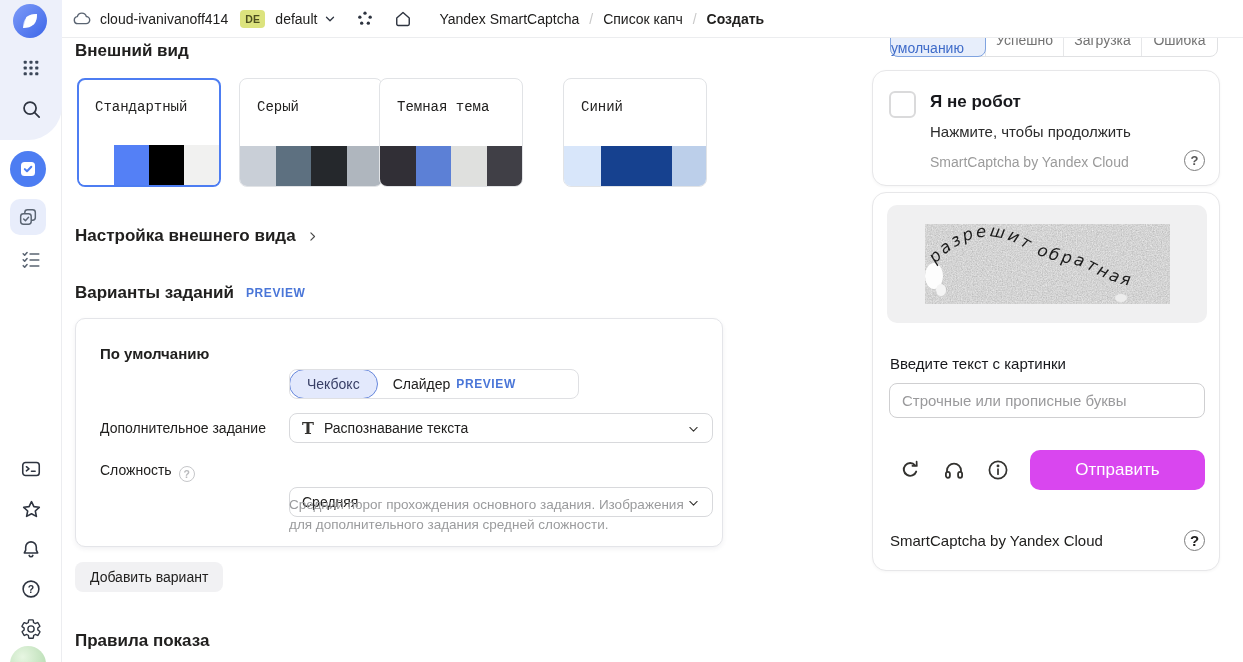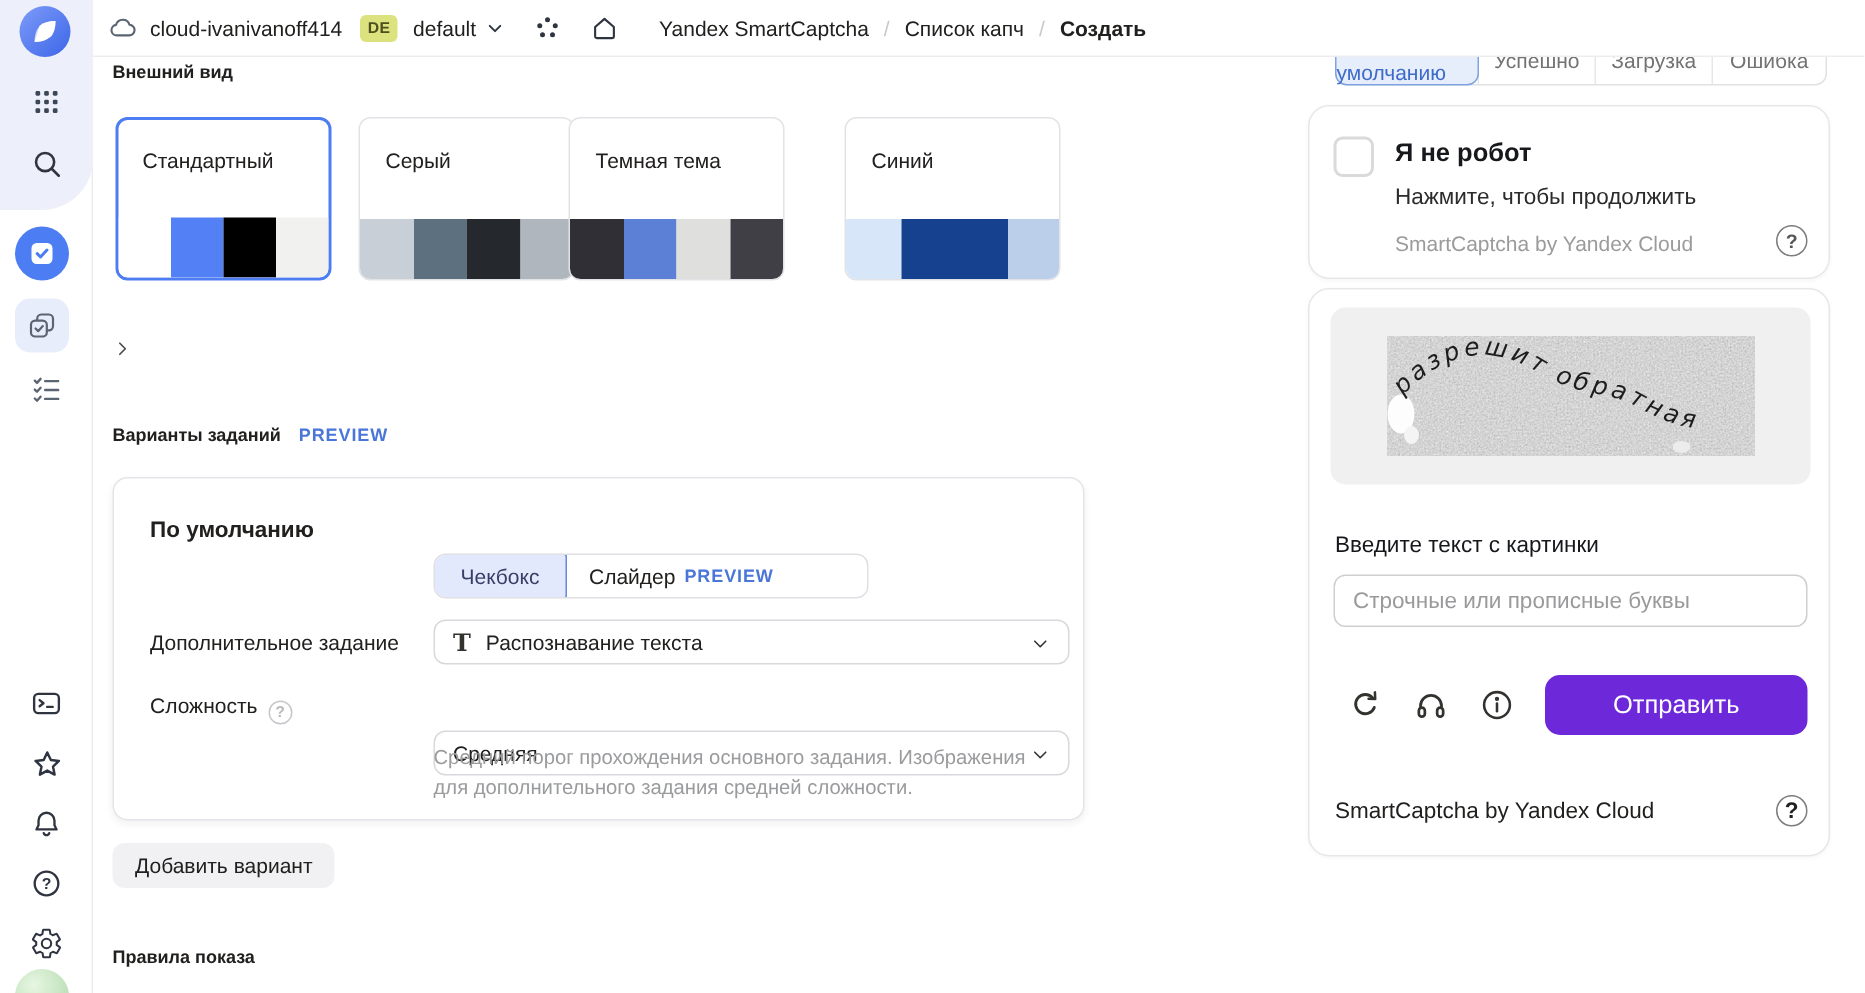--- a/index.html
+++ b/index.html
@@ -36,45 +36,45 @@
           padding:3px 5px; border-radius:4px; letter-spacing:.3px; }
   .hfolder { margin-left:10px; }
   .hchev { margin-left:6px; }
   .hicon { margin-left:18px; cursor:pointer; }
   .crumbs { margin-left:26px; display:flex; align-items:center; gap:10px; }
   .crumb { color:#21201f; cursor:pointer; }
   .crumb-sep { color:#c9c9c9; }
   .crumb-current { font-weight:bold; }
 
   
-  .h-bold { font-weight:bold; font-size:12px; color:#21201f; }
+  .h-bold { font-weight:bold; font-size:17px; color:#21201f; }
   .sec-appearance-title { position:absolute; left:75px; top:41px; }
   .theme-card { position:absolute; top:78px; width:144px; height:109px; background:#fff;
           border:1px solid #E1E3E6; border-radius:8px; overflow:hidden; cursor:pointer; }
   .theme-card.selected { border:2px solid #4D7DF2; }
-  .theme-label { position:absolute; left:17px; top:20px; font-size:14px; }
+  .theme-label { position:absolute; left:17px; top:20px; font-size:14px;font-family:Liberation Mono, monospace; }
   .theme-card.selected .theme-label { left:16px; top:19px; }
   .swatches { position:absolute; left:0; right:0; bottom:0; height:40px; display:flex; }
 
   .settings-link { position:absolute; left:75px; top:226px; display:flex; align-items:center;
           gap:10px; cursor:pointer; }
   .variants-head { position:absolute; left:75px; top:283px; display:flex; align-items:center; gap:12px; }
   .preview-badge { color:#4A76D8; font-size:12px; font-weight:bold; letter-spacing:.6px; }
 
   .variant-card { position:absolute; left:75px; top:318px; width:648px; height:229px;
           background:#fff; border:1px solid #E4E5E9; border-radius:10px;
           box-shadow:0 2px 5px rgba(60,60,80,.07); }
   .vc-title { position:absolute; left:24px; top:26px; font-weight:bold; font-size:15px; }
   .vc-label { position:absolute; left:24px; height:30px; line-height:30px; color:#21201f; }
   .vc-ctrl  { position:absolute; left:213px; }
   .seg { display:flex; height:30px; border:1px solid #DFE0E3; border-radius:8px; background:#fff;
           overflow:hidden; width:290px; }
   .seg-opt { display:flex; align-items:center; justify-content:center; gap:6px; cursor:pointer;
           font-size:14px; color:#21201f; padding:0 16px; }
-  .seg-opt.on { background:#E3E9FC; border:1px solid #6787DB; border-radius:2px; margin:-1px;
+  .seg-opt.on { background:#E3E9FC; border:1px solid #6787DB; border-radius:15px; margin:-1px;
           color:#383F66; padding:0 17px; }
   .select { width:424px; height:30px; border:1px solid #D8D9DC; border-radius:8px; background:#fff;
           display:flex; align-items:center; padding:0 12px; cursor:pointer; position:relative; }
   .select .chev { position:absolute; right:12px; top:9px; }
   .t-glyph { font-family:"DejaVu Serif","Liberation Serif",serif; font-weight:bold; font-size:16px;
           color:#33322f; margin-right:10px; }
   .hint { position:absolute; left:213px; top:176px; width:420px; color:#9a9b9d; font-size:13.5px;
           line-height:1.45; }
   .q-mini { display:inline-flex; width:16px; height:16px; border:1.4px solid #C6C7CA; border-radius:50%;
           color:#b9babd; font-size:10.5px; font-weight:bold; align-items:center; justify-content:center;
@@ -110,21 +110,21 @@
   .pcard1 .q-circle { position:absolute; right:14px; bottom:14px; }
 
   .cap-imgbox { position:absolute; left:14px; top:12px; width:320px; height:118px; background:#F0F0F1;
           border-radius:10px; display:flex; align-items:center; justify-content:center; }
   .cap-prompt { position:absolute; left:17px; top:162px; font-size:15px; color:#17181c; }
   .cap-input { position:absolute; left:16px; top:190px; width:316px; height:35px; border:1px solid #CFCFD1;
           border-radius:8px; padding:0 12px; font-size:15px; font-family:inherit; color:#21201f; }
   .cap-input::placeholder { color:#9a9a9c; }
   .cap-icons { position:absolute; left:25px; top:265px; display:flex; gap:20px; }
   .cap-icons .icbtn { width:24px; height:24px; cursor:pointer; }
-  .submit-btn { position:absolute; left:157px; top:257px; width:175px; height:40px; background:#6d28d9;
+  .submit-btn { position:absolute; left:157px; top:257px; width:175px; height:40px; background:#d946ef;
           color:#fff; border:none; border-radius:10px; font-size:17px; font-family:inherit; cursor:pointer; }
   .cap-footer { position:absolute; left:17px; right:14px; top:337px; display:flex; align-items:center;
           justify-content:space-between; }
   .cap-footer span { font-size:15px; color:#21201f; }
 </style>
 </head>
 <body>
 
 <aside class="rail">
   <div class="rail-top-bg"></div>
@@ -297,20 +297,21 @@
 <div class="theme-card" style="left:563px">
   <span class="theme-label">Синий</span>
   <div class="swatches">
       <div style="flex: 26 1 0%; background: rgb(216, 230, 250);"></div>
       <div style="flex: 50 1 0%; background: rgb(22, 65, 143);"></div>
       <div style="flex: 24 1 0%; background: rgb(188, 207, 234);"></div>
     </div>
 </div>
 
 <div class="settings-link">
+  <span class="h-bold">Настройка внешнего вида</span>
   <svg viewBox="0 0 16 16" width="13" height="13" fill="none" stroke="#4a4a4a" stroke-width="1.4" stroke-linecap="round" stroke-linejoin="round">
       <path d="M6 3.5L10.5 8 6 12.5"></path>
     </svg>
 </div>
 
 <div class="variants-head">
   <span class="h-bold">Варианты заданий</span>
   <span class="preview-badge">PREVIEW</span>
 </div>
 

